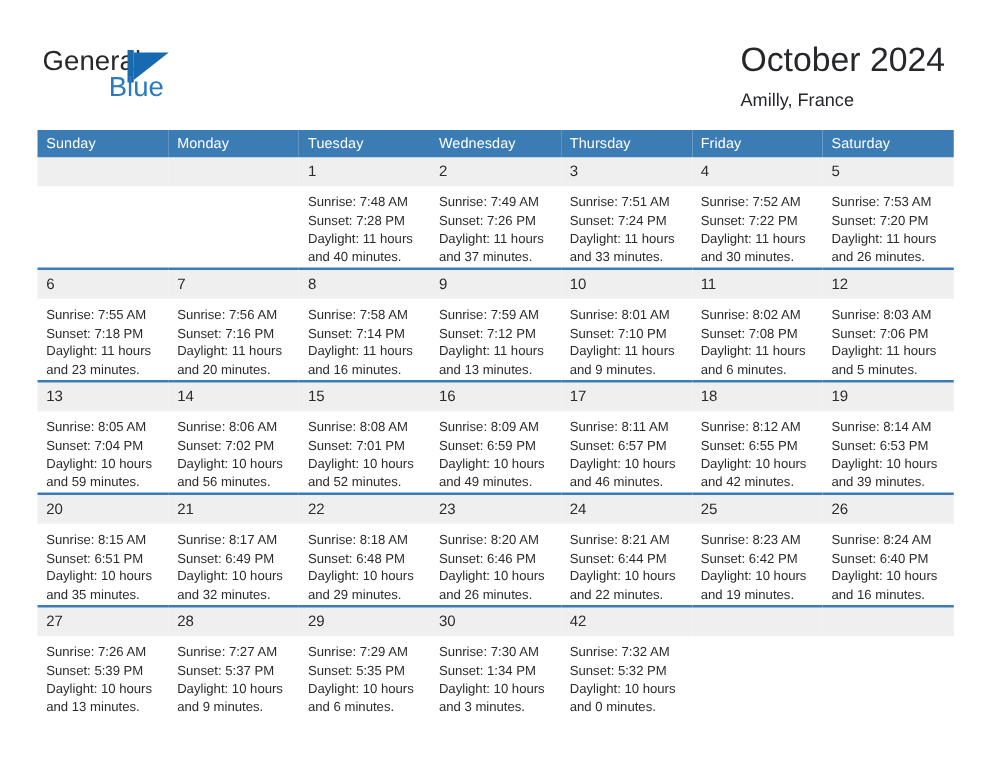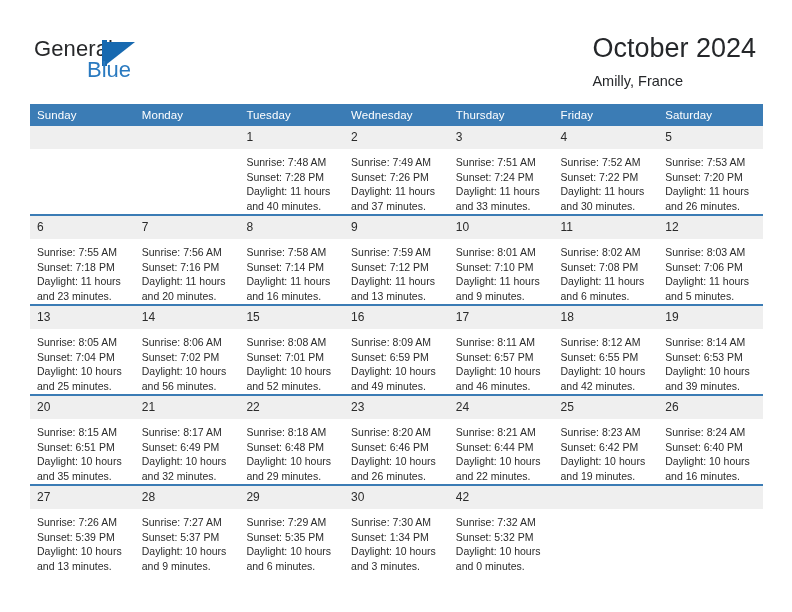--- a/index.html
+++ b/index.html
@@ -307,21 +307,21 @@
               </div>
             </td>
           </tr>
           <tr>
             <td>
               <div class="daynum">13</div>
               <div class="cell-body">
                 <div>Sunrise: 8:05 AM</div>
                 <div>Sunset: 7:04 PM</div>
                 <div>Daylight: 10 hours</div>
-                <div>and 25 minutes.</div>
+                <div>and 59 minutes.</div>
               </div>
             </td>
             <td>
               <div class="daynum">14</div>
               <div class="cell-body">
                 <div>Sunrise: 8:06 AM</div>
                 <div>Sunset: 7:02 PM</div>
                 <div>Daylight: 10 hours</div>
                 <div>and 56 minutes.</div>
               </div>

